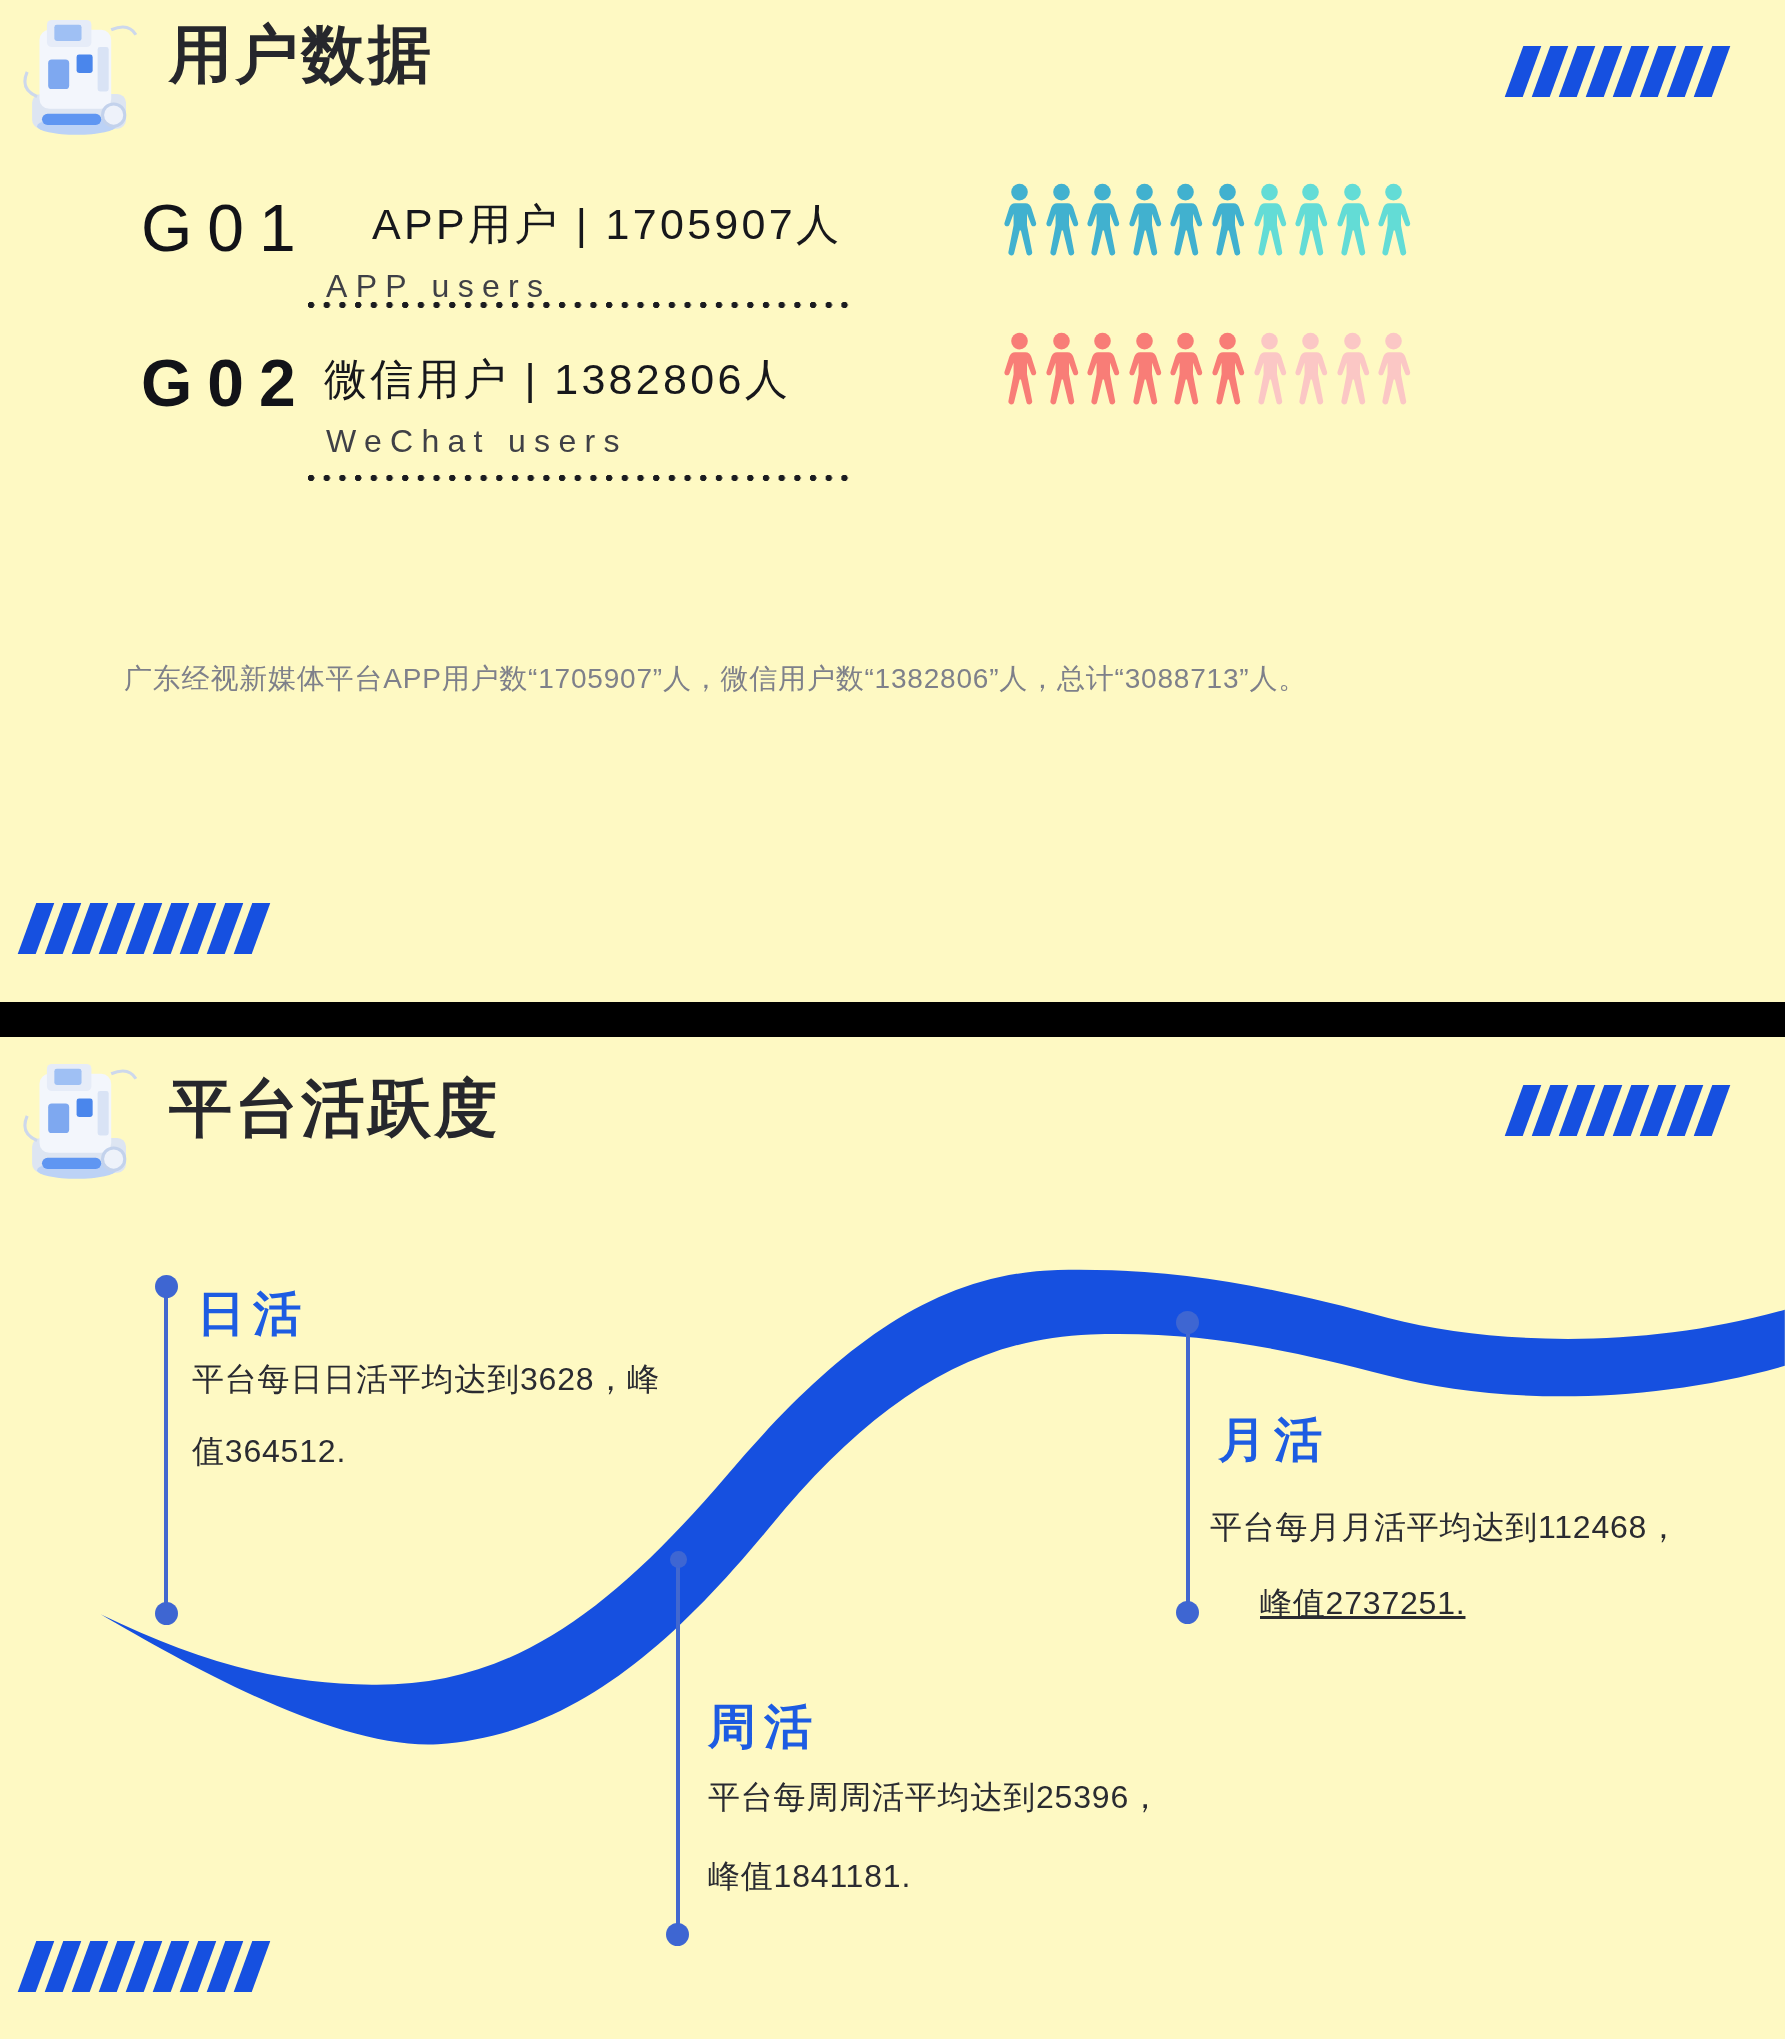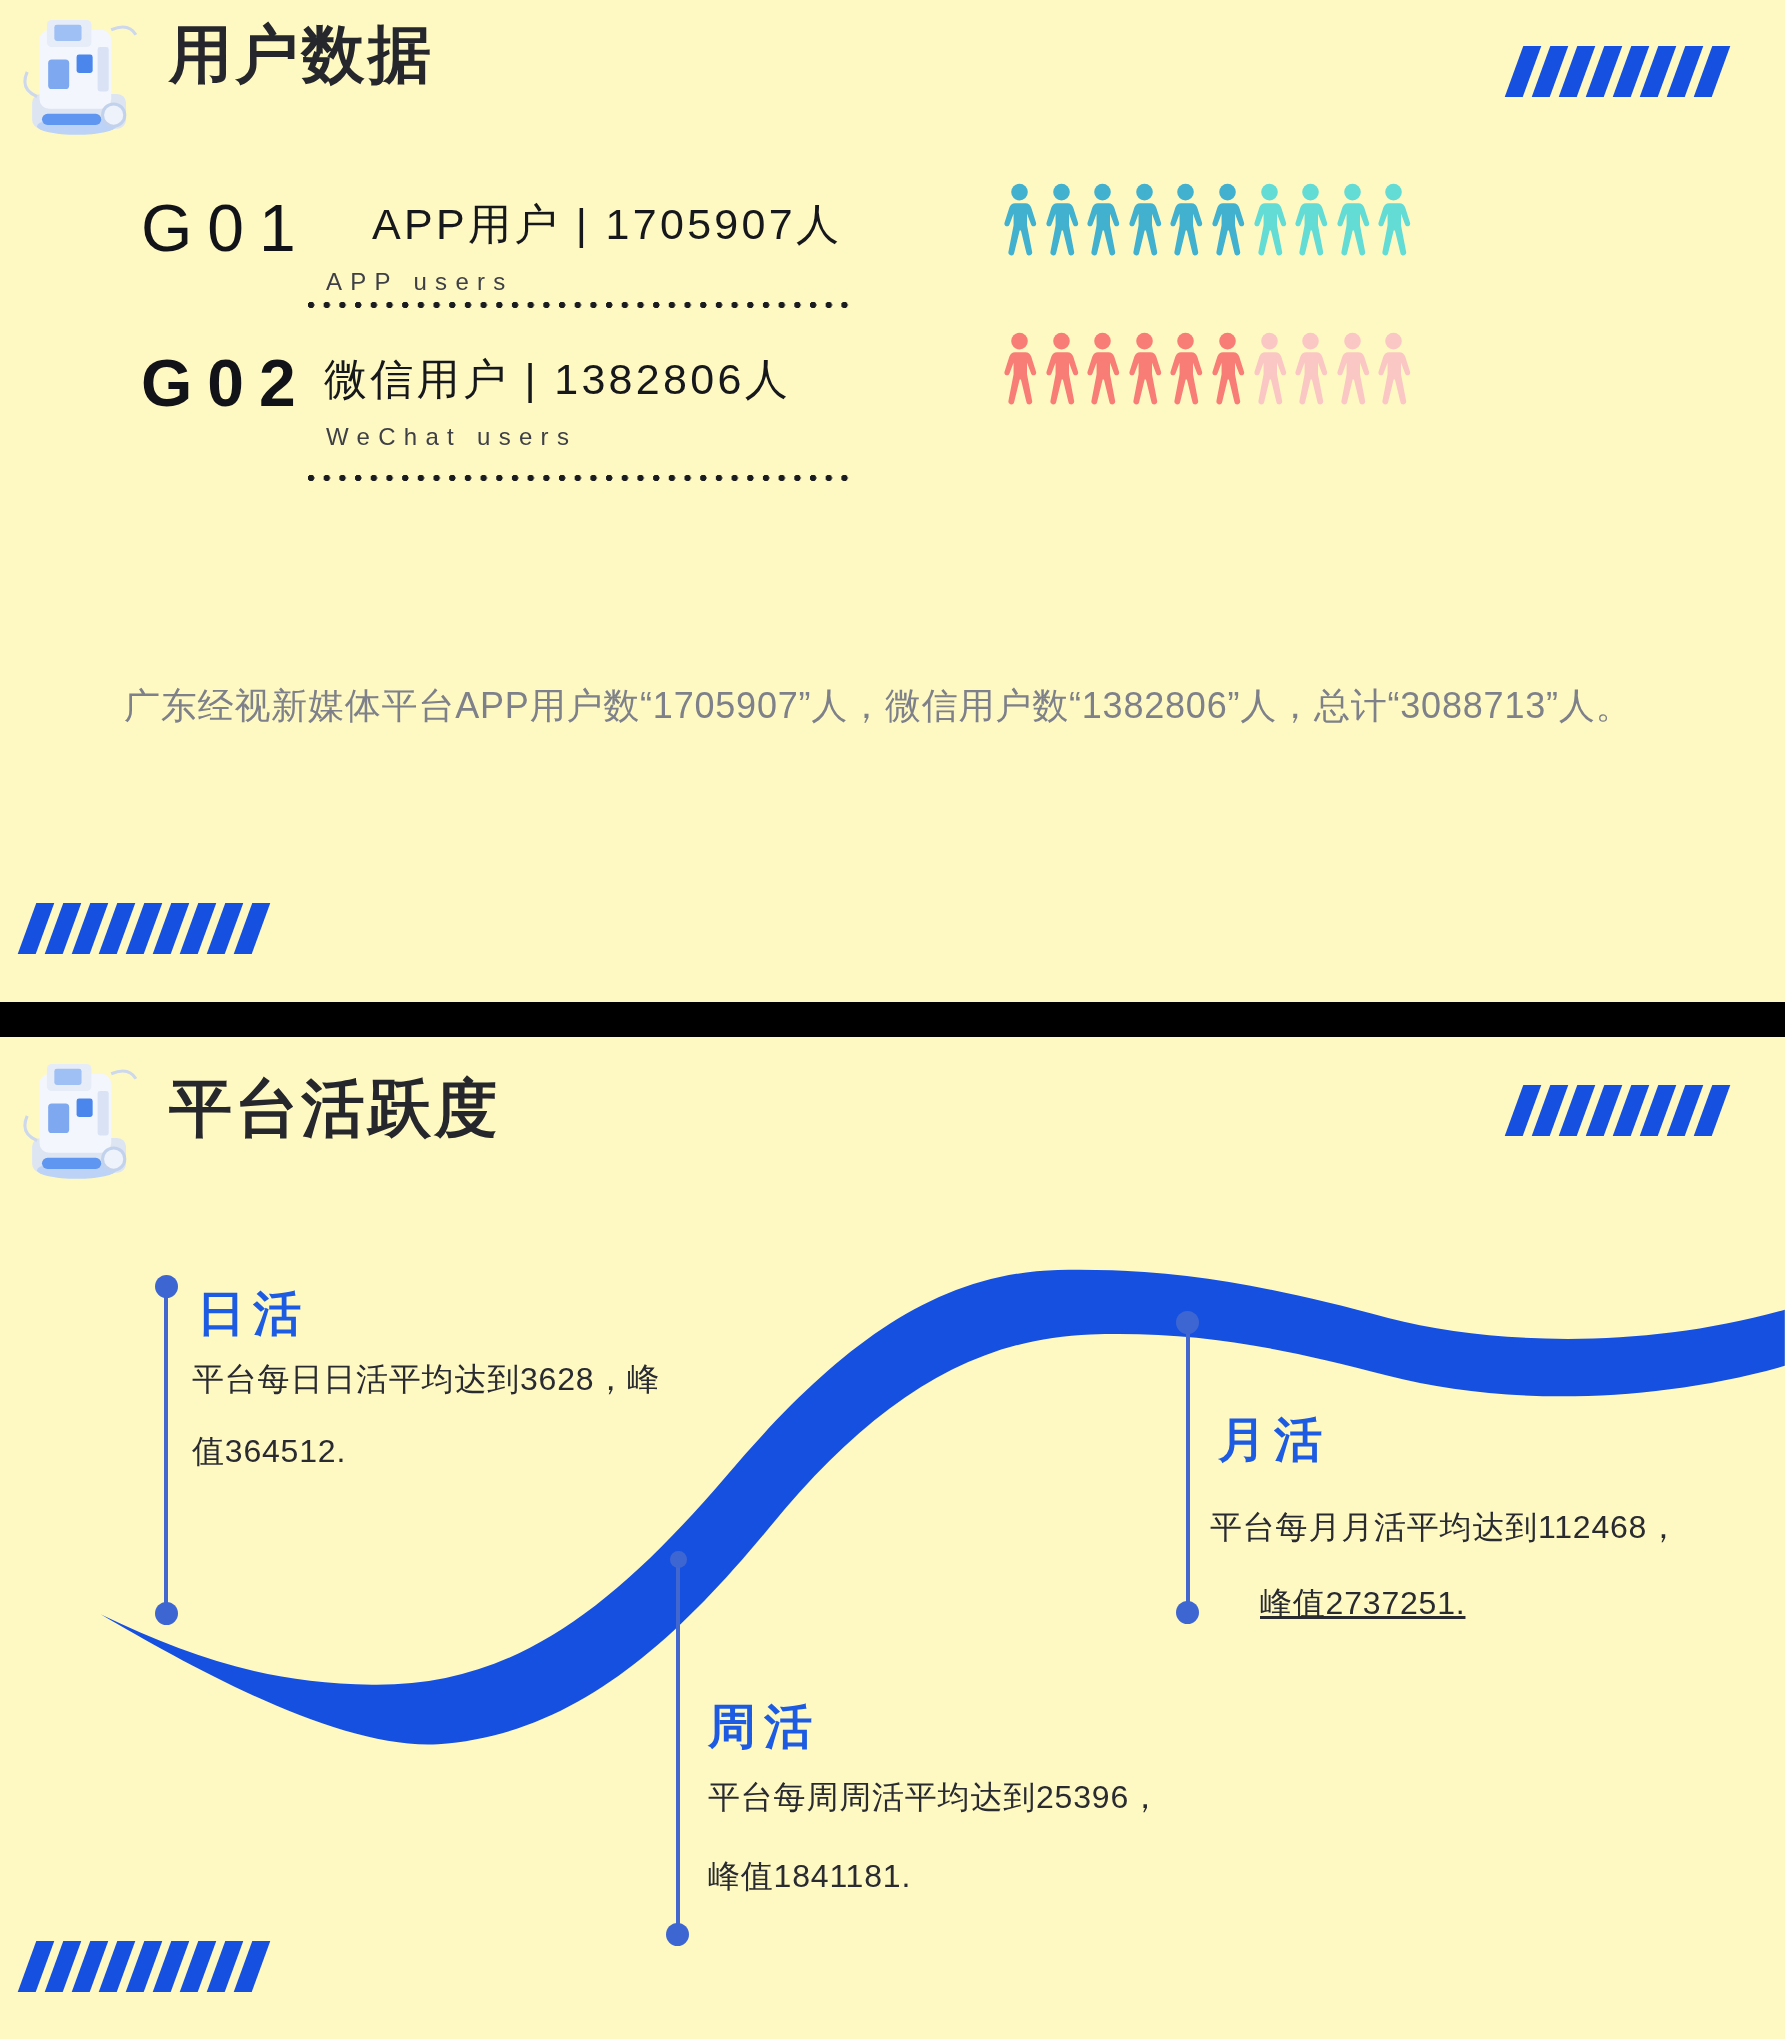--- a/index.html
+++ b/index.html
@@ -12,27 +12,27 @@
   .hdr-icon{width:124px;height:131px;}
   .hdr-title{font-size:63px;font-weight:700;letter-spacing:3.3px;color:#26272c;line-height:1;}
 
   
   .slashes{display:flex;}
   .slash{width:18px;height:51px;background:#1650e0;transform:skewX(-20deg);margin-right:9px;}
 
   
   .g-code{font-size:66px;font-weight:500;letter-spacing:15px;line-height:1;color:#121318;}
   .g-label{font-size:43px;font-weight:500;letter-spacing:3.3px;line-height:1.15;color:#17181c;}
-  .g-sub{font-size:24px;font-weight:400;letter-spacing:8.3px;color:#3f4046;}
+  .g-sub{font-size:32px;font-weight:400;letter-spacing:8.3px;color:#3f4046;}
   .dots{width:547px;height:8.3px;background-image:radial-gradient(circle at 4.1px 4.1px,#1b1c20 3px,transparent 3.6px);
         background-size:15.7px 8.3px;background-repeat:repeat-x;}
   .people{display:flex;align-items:flex-start;}
   .person{width:35px;height:76px;margin-right:6.6px;}
 
-  .summary{font-size:36px;letter-spacing:0.8px;color:#7e808a;margin-top:22px;}
+  .summary{font-size:28px;letter-spacing:0.8px;color:#7e808a;}
 
   .divider{position:absolute;left:0;width:1785px;height:35px;background:#000;}
 
   
   .curve-svg{position:absolute;left:0;top:0;width:1785px;height:1003px;}
   .vline{position:absolute;width:4.1px;background:#4268cf;border-radius:2.5px;}
   .mdot{position:absolute;width:23px;height:23px;border-radius:50%;background:#3e66d2;}
   .mdot.small{width:16.5px;height:16.5px;}
   .m-title{position:absolute;font-size:48px;font-weight:600;letter-spacing:8.3px;color:#1d5ce2;line-height:1;}
   .m-text{position:absolute;font-size:32px;font-weight:500;letter-spacing:0.8px;color:#2a2b31;line-height:1;}

